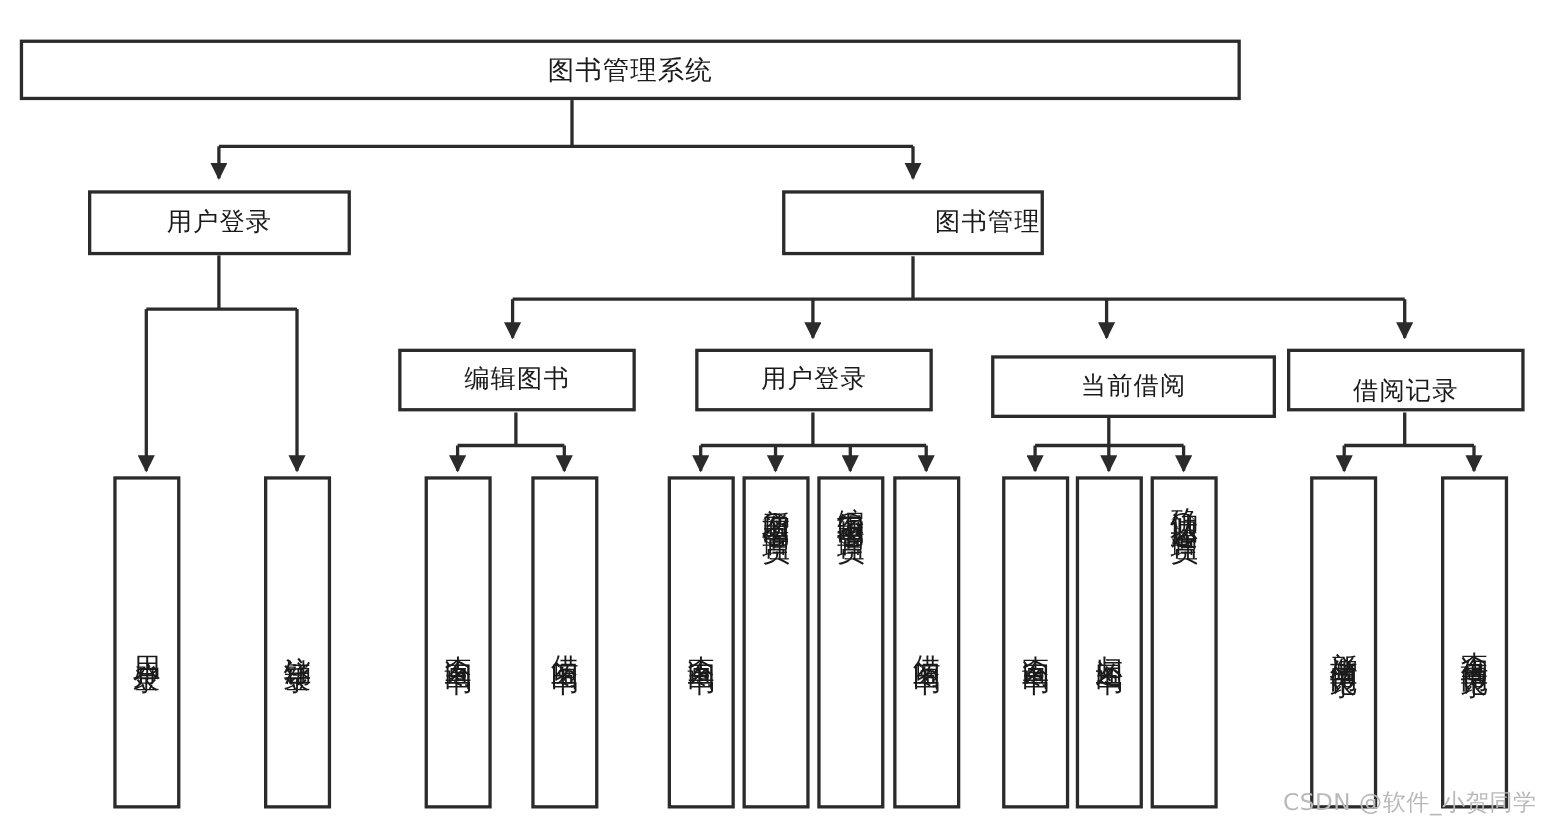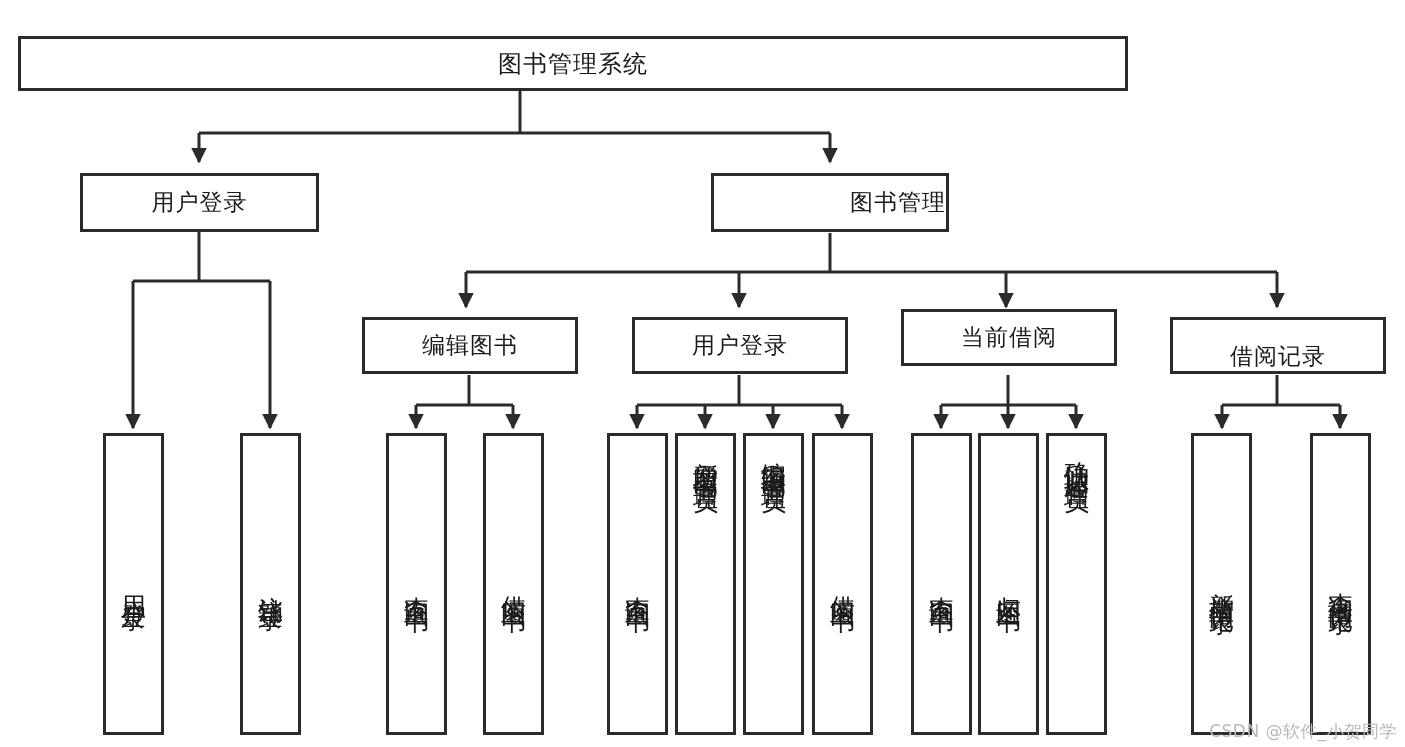--- a/index.html
+++ b/index.html
@@ -61,21 +61,21 @@
     white-space: nowrap;
   }
   .node.leaf.mid {
     align-items: center;
     padding-top: 0;
   }
   .watermark {
     position: absolute;
     right: 8px;
     bottom: 4px;
-    font-size: 17px;
+    font-size: 21px;
     color: #b9b9b9;
     white-space: nowrap;
     letter-spacing: 0.5px;
   }
 </style>
 </head>
 <body>
 
 <div id="canvas">
 
@@ -139,21 +139,21 @@
   <div class="node branch" style="left:711px; top:173px; width:238px; height:59px;justify-content:flex-end;">
     <span class="label">图书管理</span>
   </div>
 
   <div class="node section" style="left:362px; top:317px; width:216px; height:57px;">
     <span class="label">编辑图书</span>
   </div>
   <div class="node section" style="left:632px; top:317px; width:216px; height:57px;">
     <span class="label">用户登录</span>
   </div>
-  <div class="node section" style="left:901px; top:309px; width:216px; height:57px;">
+  <div class="node section" style="left:901px; top:323px; width:259px; height:57px;">
     <span class="label">当前借阅</span>
   </div>
   <div class="node section" style="left:1170px; top:317px; width:216px; height:57px;align-items:flex-end;">
     <span class="label">借阅记录</span>
   </div>
 
   <div class="node leaf mid" style="left:103px; top:433px; width:61px; height:302px;">
     <span class="label">用户登录</span>
   </div>
   <div class="node leaf mid" style="left:240px; top:433px; width:61px; height:302px;">

